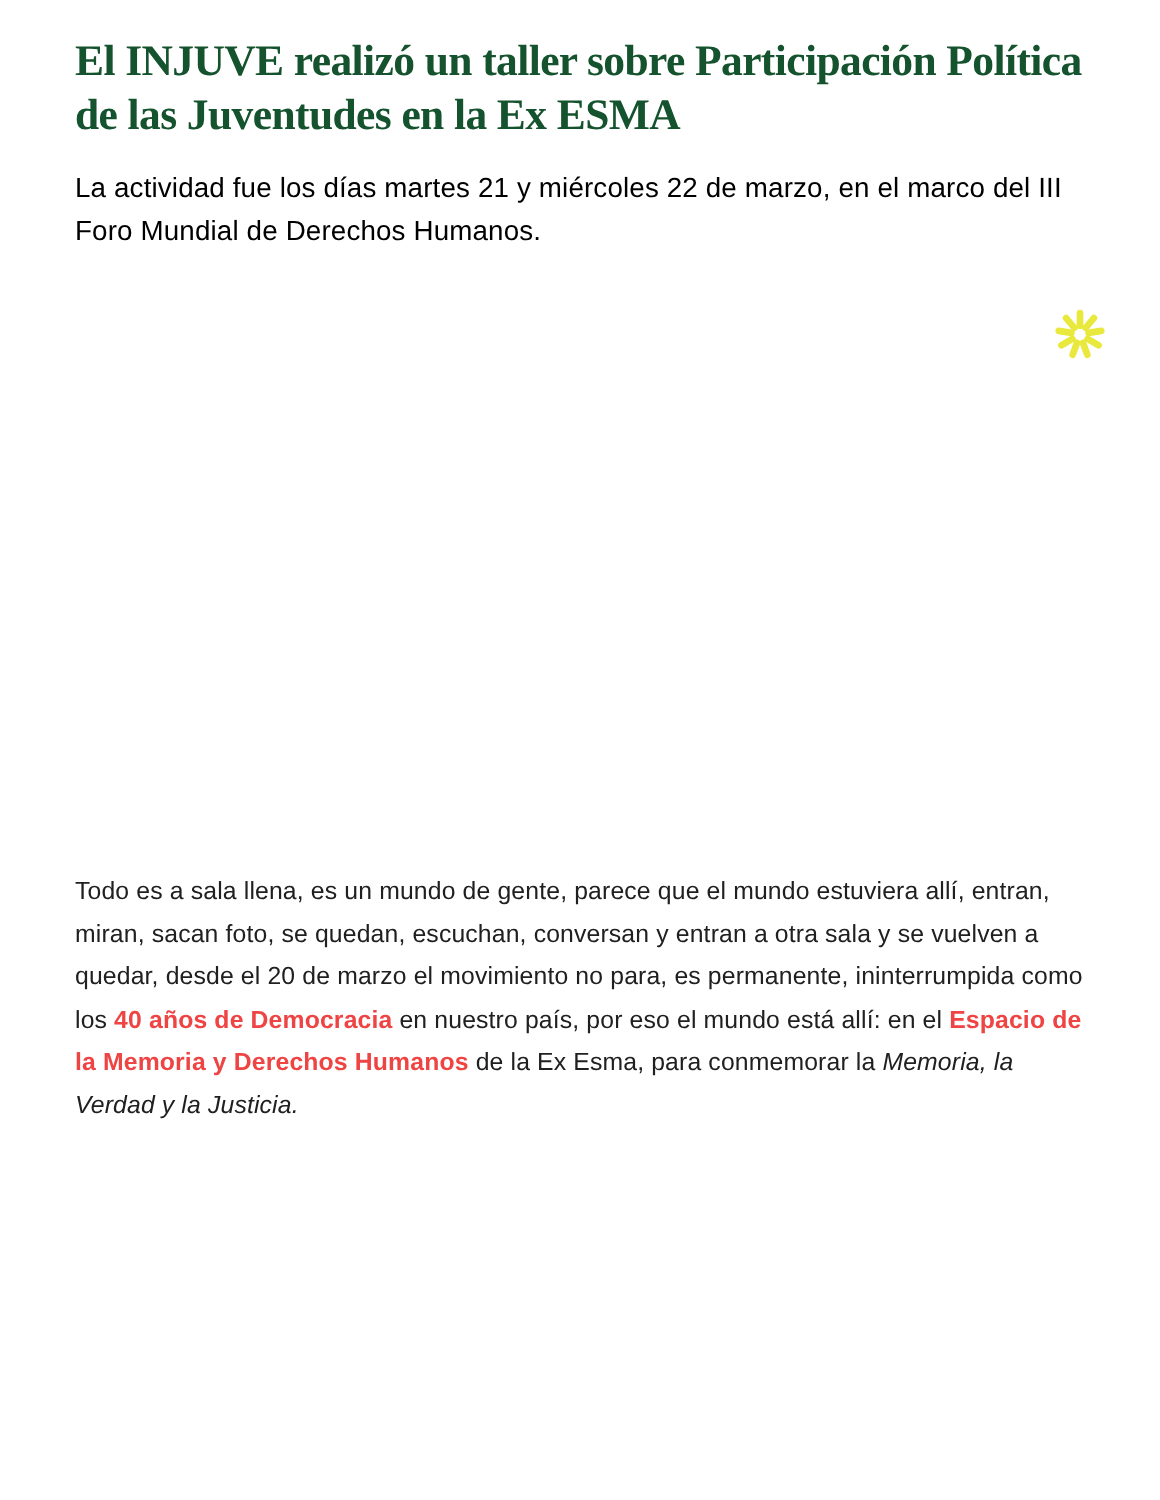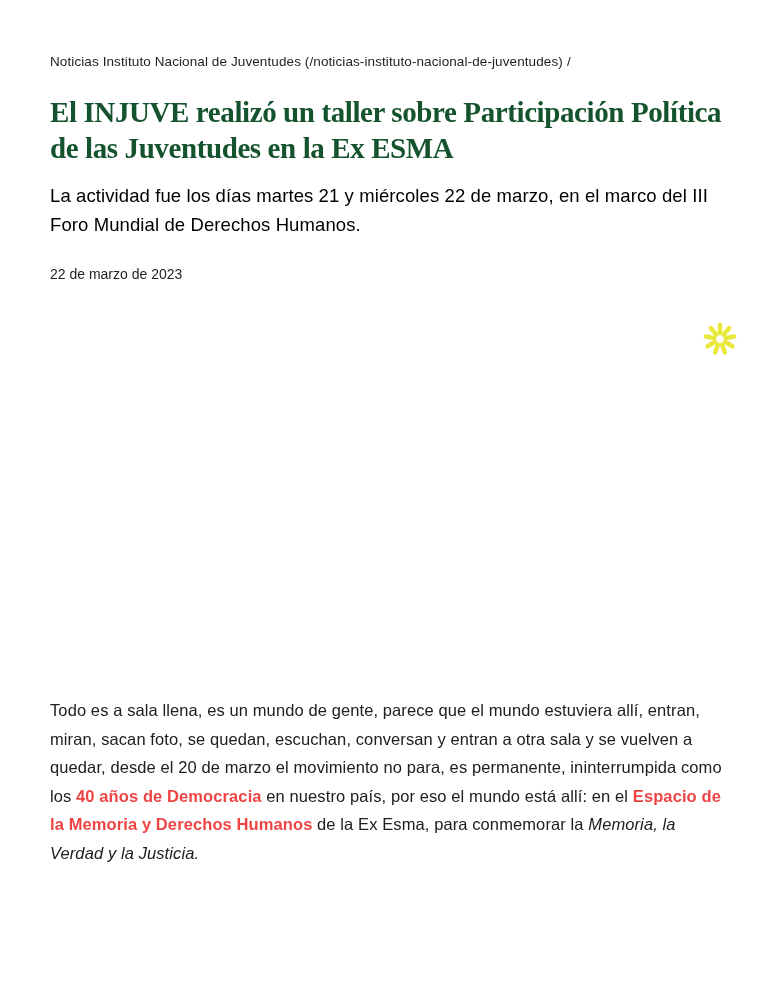--- a/index.html
+++ b/index.html
@@ -72,29 +72,25 @@
     letter-spacing: 0.1px;
   }
   p.article-body b { font-weight: 700; color: #ef4444; }
   p.article-body i { font-style: italic; }
 </style>
 </head>
 <body>
 
 <div class="content">
 
-  <nav class="breadcrumb">
-    <a href="#">Noticias Instituto Nacional de Juventudes (/noticias-instituto-nacional-de-juventudes)</a><span class="sep">/</span>
-  </nav>
 
   <h1 class="article-title">El INJUVE realizó un taller sobre Participación Política de las Juventudes en la Ex ESMA</h1>
 
   <p class="article-lead">La actividad fue los días martes 21 y miércoles 22 de marzo, en el marco del III Foro Mundial de Derechos Humanos.</p>
 
-  <p class="article-date">22 de marzo de 2023</p>
 
   <div class="media-placeholder">
     <svg class="spinner" viewBox="0 0 32 32" aria-hidden="true">
       <g stroke="#e8e93c" stroke-width="4.2" stroke-linecap="round" fill="none">
         <line x1="16" y1="10.5" x2="16" y2="2.5"></line>
         <line x1="19.5" y1="11.8" x2="24.7" y2="5.7"></line>
         <line x1="21.4" y1="15.0" x2="29.3" y2="13.7"></line>
         <line x1="20.8" y1="18.8" x2="27.7" y2="22.8"></line>
         <line x1="17.9" y1="21.2" x2="20.6" y2="28.7"></line>
         <line x1="14.1" y1="21.2" x2="11.4" y2="28.7"></line>

